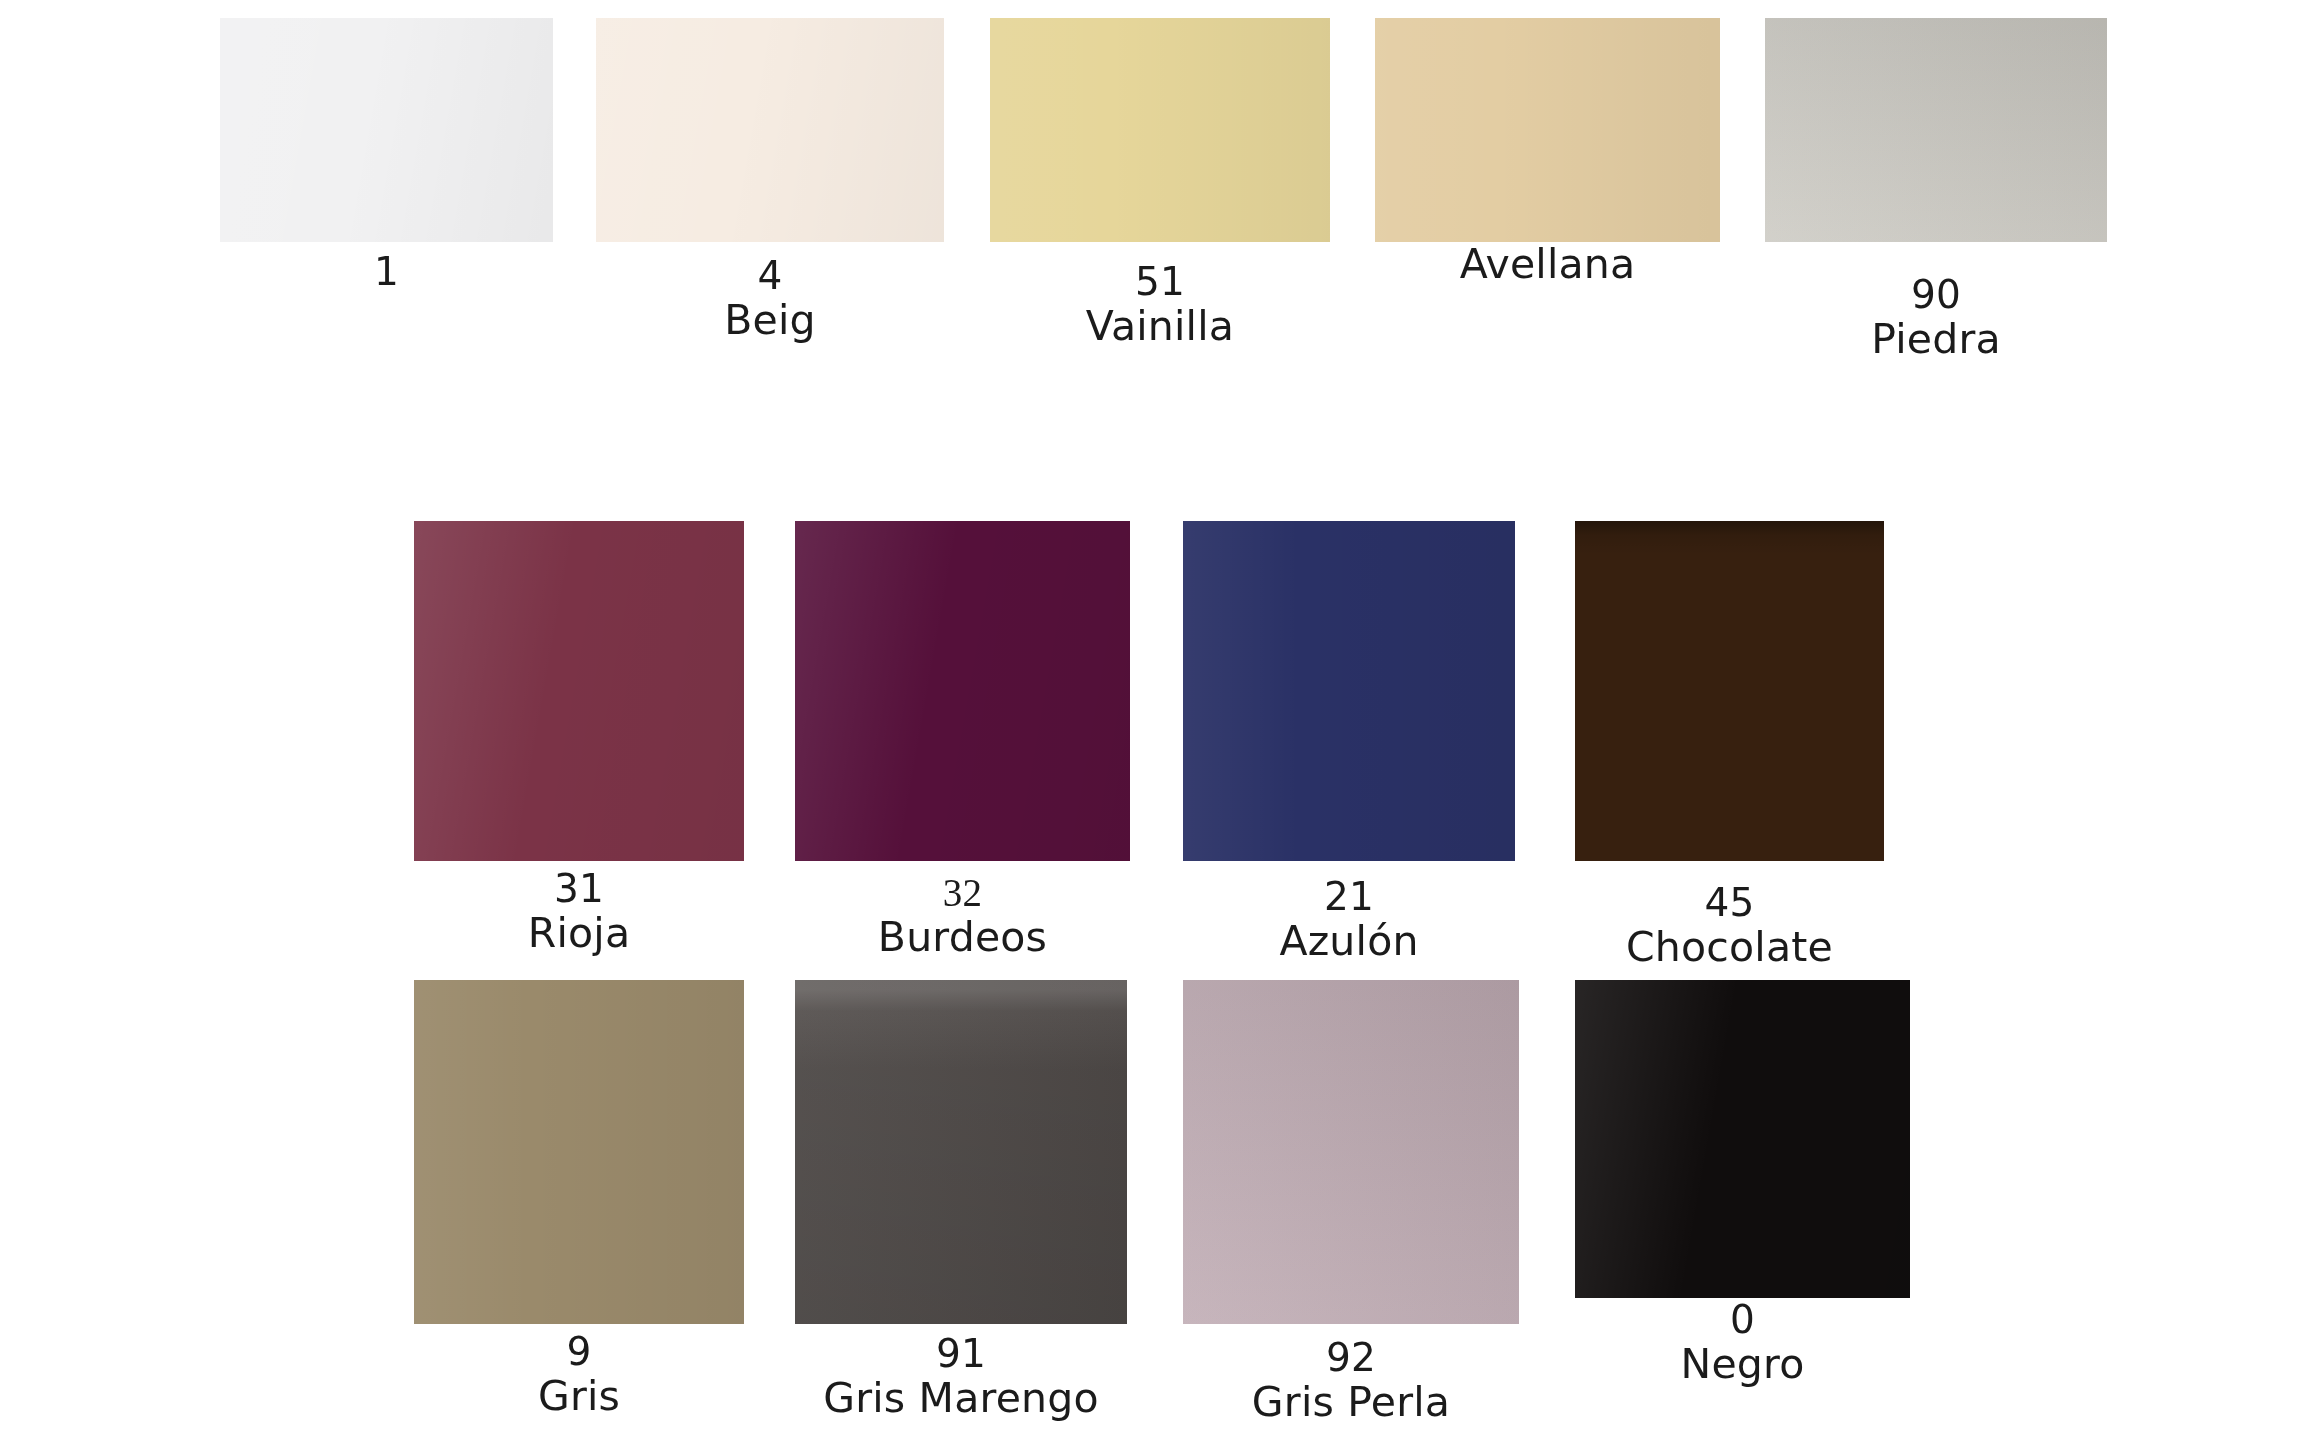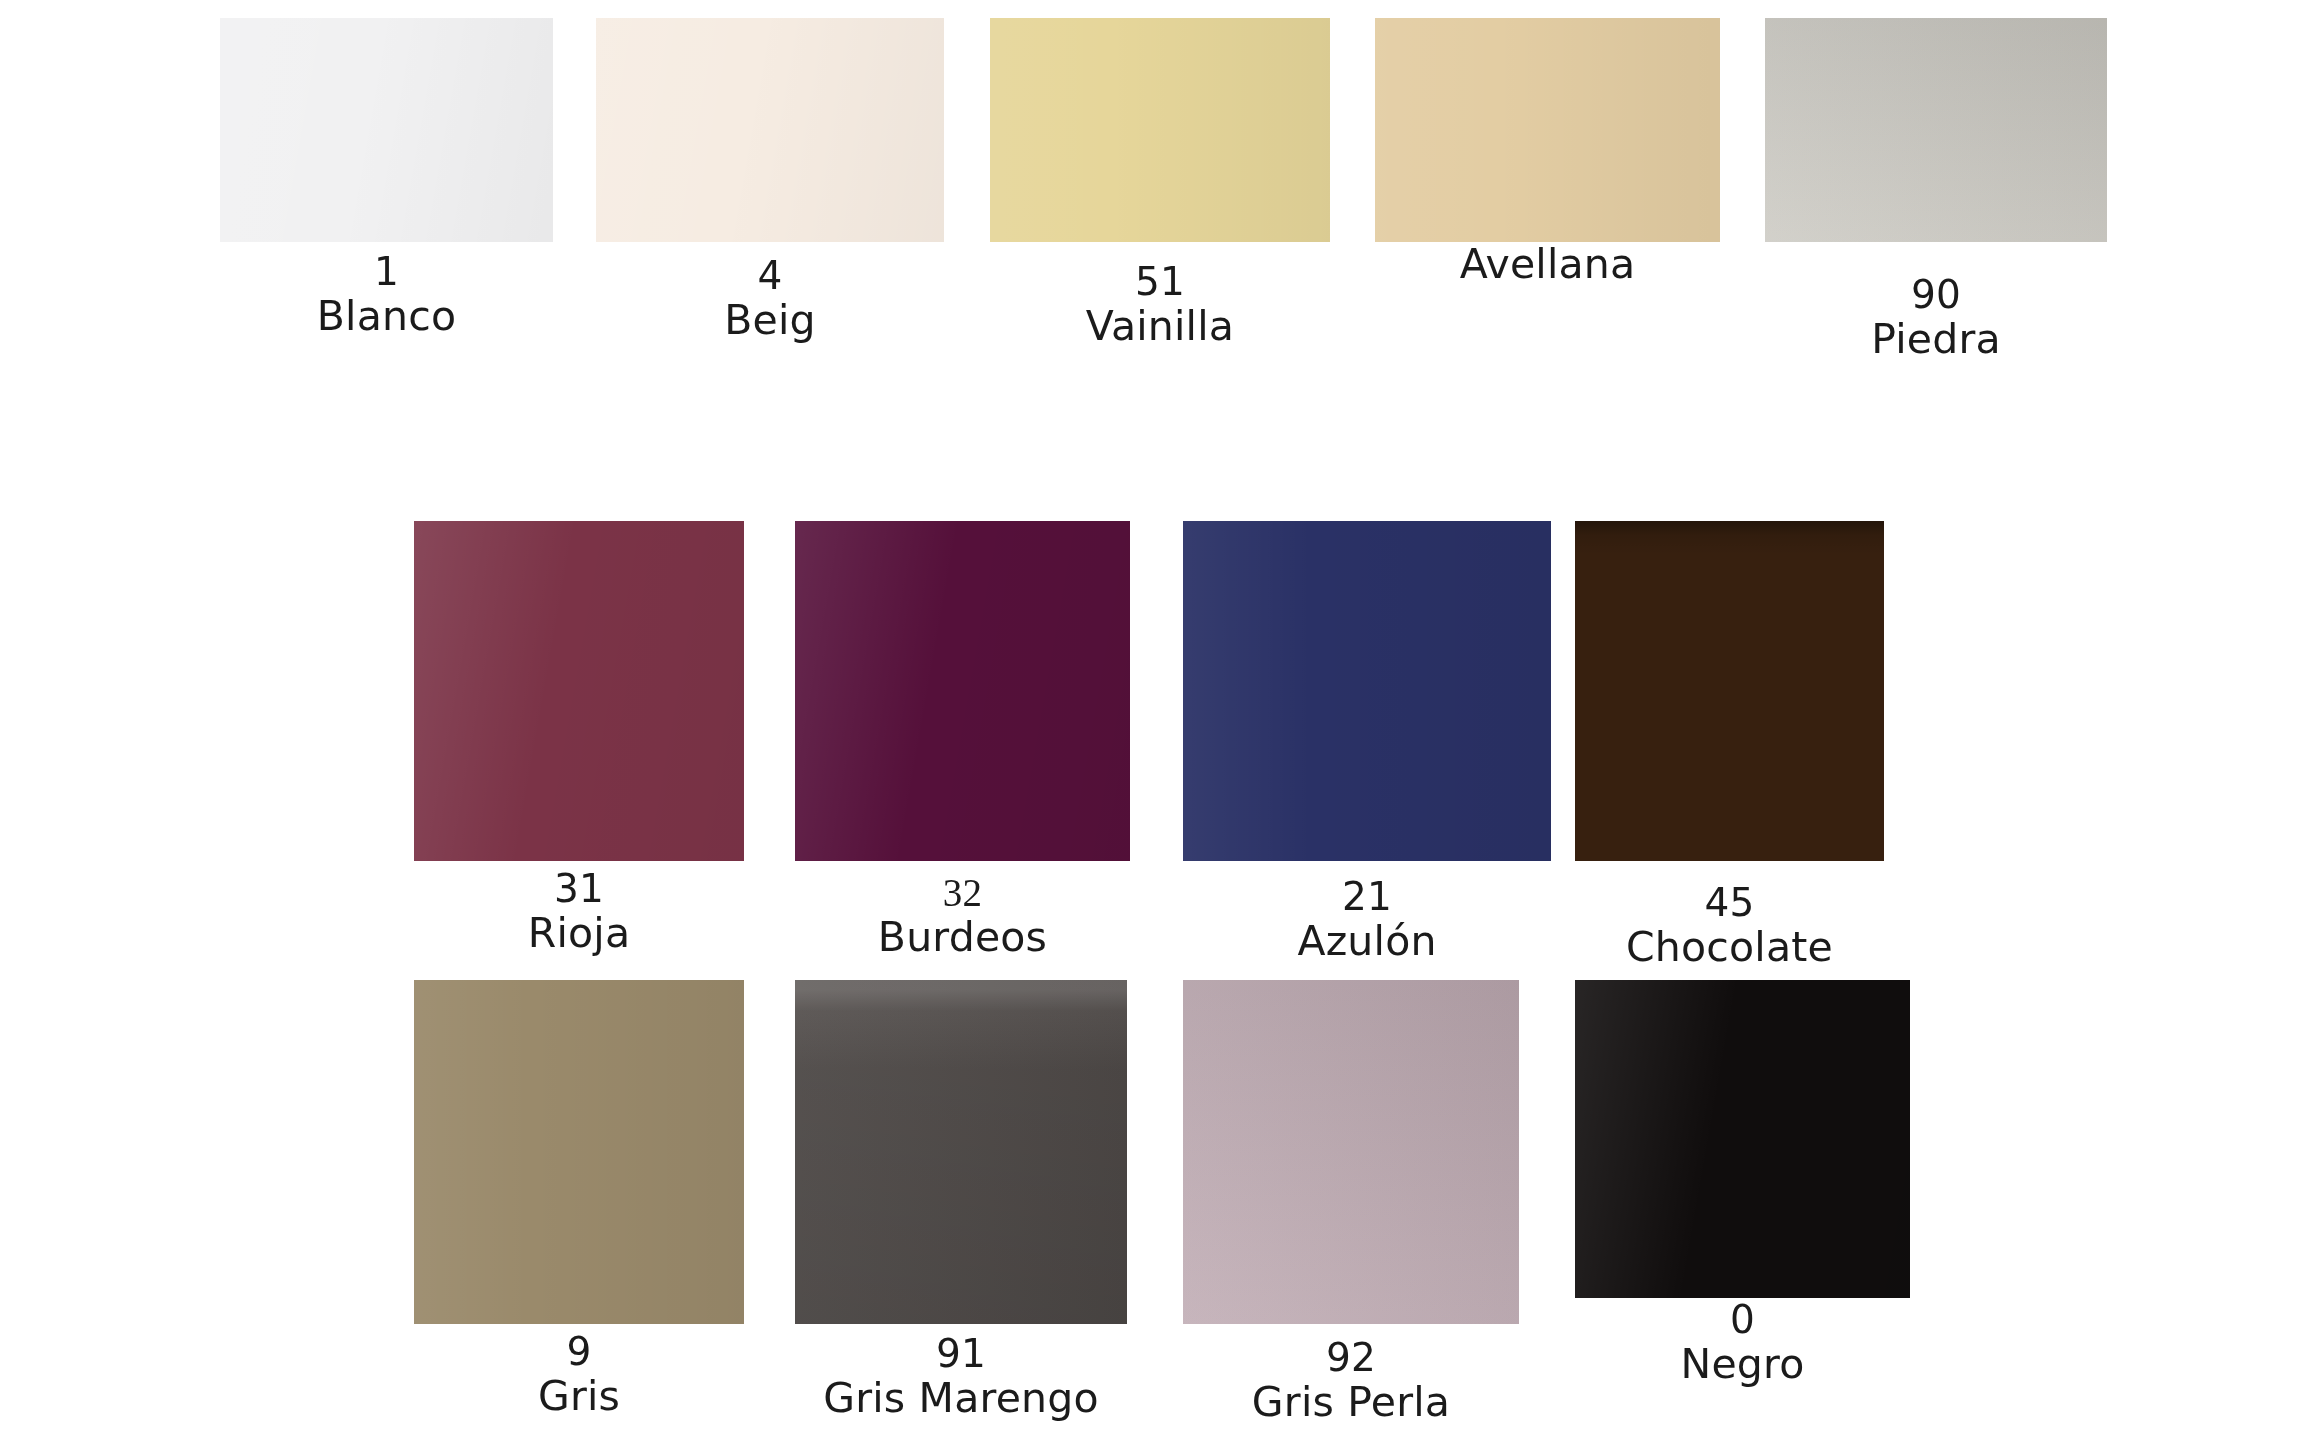--- a/index.html
+++ b/index.html
@@ -79,21 +79,21 @@
   .c-beig     .cap-code { margin-top: 12px; }
   .c-vainilla .cap-code { margin-top: 18px; }
   .c-avellana .cap-code { margin-top: 25px; }
   .c-piedra   .cap-code { margin-top: 31px; }
 
   
   .r2 { top: 498px; margin-top: 23px; }
   .r2 .swatch-chip { height: 340px; }
   .c-rioja     { left: 414px;  width: 330px; }
   .c-burdeos   { left: 795px;  width: 335px; }
-  .c-azulon    { left: 1183px; width: 368px; }
+  .c-azulon    { left: 1183px; width: 332px; }
   .c-chocolate { left: 1575px; width: 309px; }
 
   .c-rioja     .cap-code { margin-top: 6px; }
   .c-burdeos   .cap-code { margin-top: 10px; font-family: Liberation Serif, serif; }
   .c-azulon    .cap-code { margin-top: 14px; }
   .c-chocolate .cap-code { margin-top: 20px; }
 
   
   .r3 { top: 980px; }
   .r3 .swatch-chip { height: 344px; }
@@ -109,21 +109,20 @@
   .c-negro     .swatch-chip { height: 318px; }
 </style>
 </head>
 <body>
 
 <div id="palette-board">
 
   <div class="swatch-cell r1 c-blanco">
     <div class="swatch-chip tex-soft" style="background-color: rgb(241, 241, 242);"></div>
     <div class="swatch-caption swatch-code cap-code">1</div>
-    <div class="swatch-caption swatch-label">Blanco</div>
   </div>
 
   <div class="swatch-cell r1 c-beig">
     <div class="swatch-chip tex-soft" style="background-color: rgb(246, 236, 226);"></div>
     <div class="swatch-caption swatch-code cap-code">4</div>
     <div class="swatch-caption swatch-label">Beig</div>
   </div>
 
   <div class="swatch-cell r1 c-vainilla">
     <div class="swatch-chip tex-vert" style="background-color: rgb(230, 214, 154);"></div>

